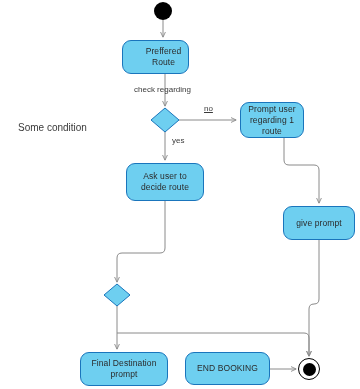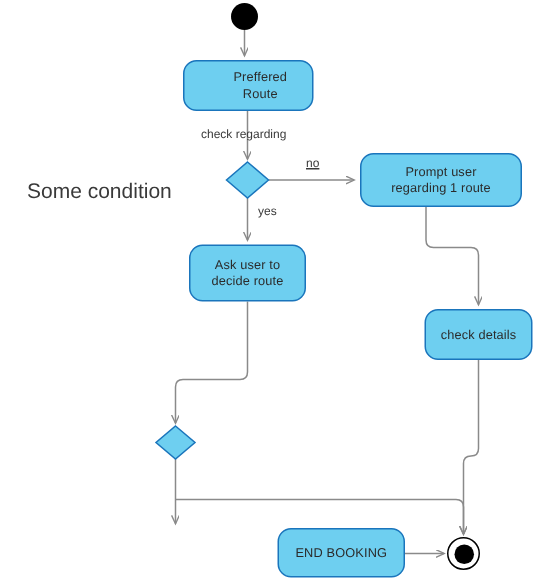--- a/index.html
+++ b/index.html
@@ -48,21 +48,21 @@
   .edge-label {
     position: absolute;
     color: #3a3a3a;
     font-size: 8px;
     line-height: 10px;
     white-space: nowrap;
   }
   .free-label {
     position: absolute;
     color: #3a3a3a;
-    font-size: 14px;
+    font-size: 10px;
     line-height: 11px;
     white-space: nowrap;
   }
   .start-node {
     position: absolute;
     border-radius: 50%;
     background: #000000;
   }
   .end-node {
     position: absolute;
@@ -126,36 +126,39 @@
       <polygon points="117,284 130,295 117,306 104,295" fill="#6ECFF0" stroke="#1A75BC" stroke-width="1"></polygon>
     </g>
   </svg>
 
   <div class="start-node" style="left:154px; top:2px; width:18px; height:18px;"></div>
 
   <div class="end-node" style="left:298px; top:358px; width:22px; height:22px;">
     <div class="end-node-inner" style="left:3.8px; top:3.8px; width:13px; height:13px;"></div>
   </div>
 
-  <div class="node" style="left:122px; top:40px; width:87px; height:34px;padding-left:20px;">
+  <div class="node" style="left:122px; top:40px; width:67px; height:34px;padding-left:20px;">
     <span>Preffered Route</span>
   </div>
 
-  <div class="node" style="left:240px; top:102px; width:108px; height:36px;">
+  <div class="node" style="left:240px; top:102px; width:64px; height:36px;">
     <span>Prompt user<br>regarding 1 route</span>
   </div>
 
   <div class="node" style="left:126px; top:163px; width:78px; height:38px;justify-content:flex-end;">
     <span>Ask user to<br>decide route</span>
   </div>
 
   <div class="node" style="left:283px; top:206px; width:72px; height:34px;">
-    <span>check details</span>
+    <span>give prompt</span>
   </div>
 
+  <div class="node" style="left:80px; top:352px; width:88px; height:34px;">
+    <span>Final Destination<br>prompt</span>
+  </div>
 
   <div class="node" style="left:185px; top:352px; width:85px; height:33px;">
     <span>END BOOKING</span>
   </div>
 
   <div class="edge-label" style="left:134px; top:85px;">check regarding</div>
   <div class="edge-label" style="left:204px; top:104px;text-decoration:underline;">no</div>
   <div class="edge-label" style="left:172px; top:136px;">yes</div>
 
   <div class="free-label" style="left:18px; top:122px;">Some condition</div>

